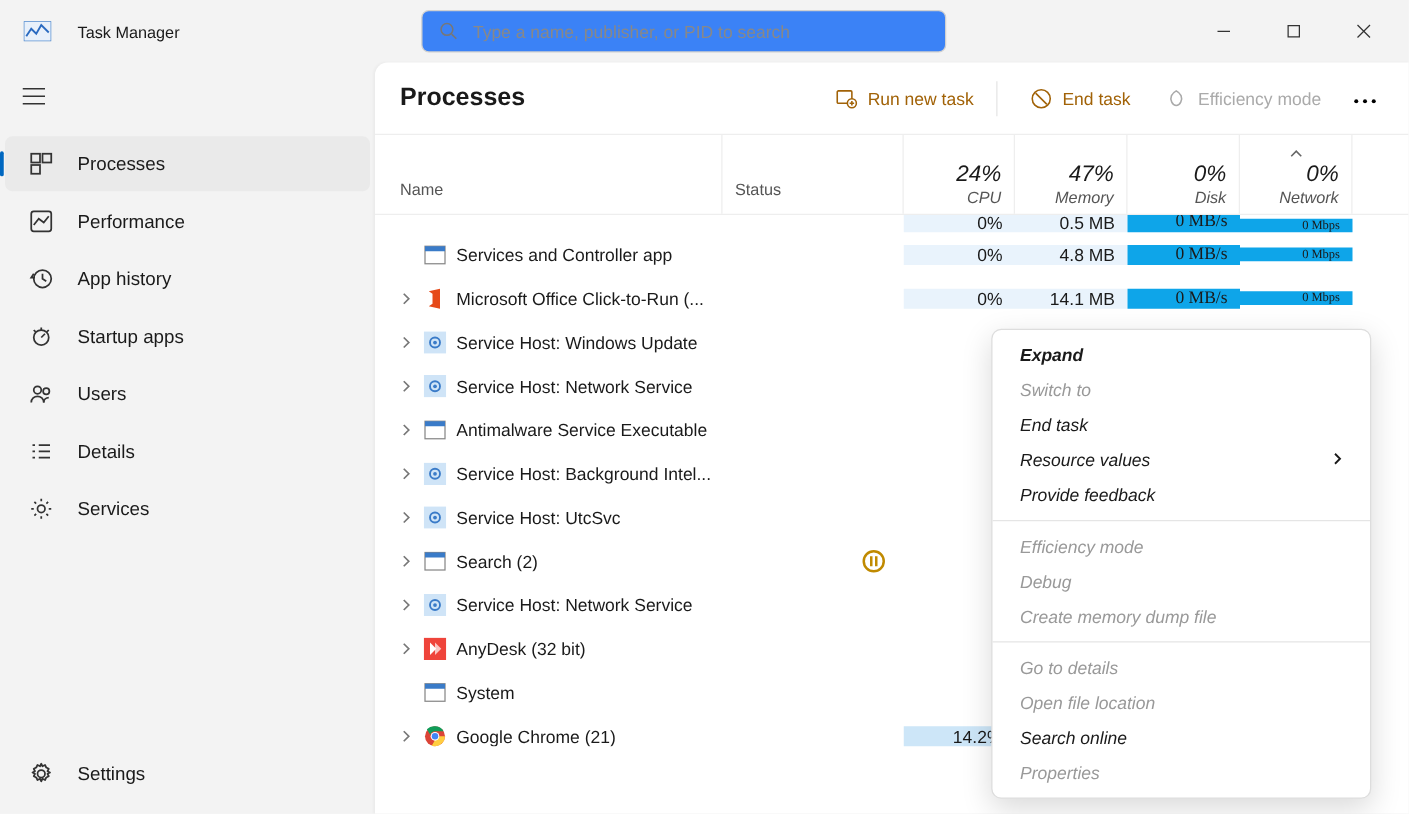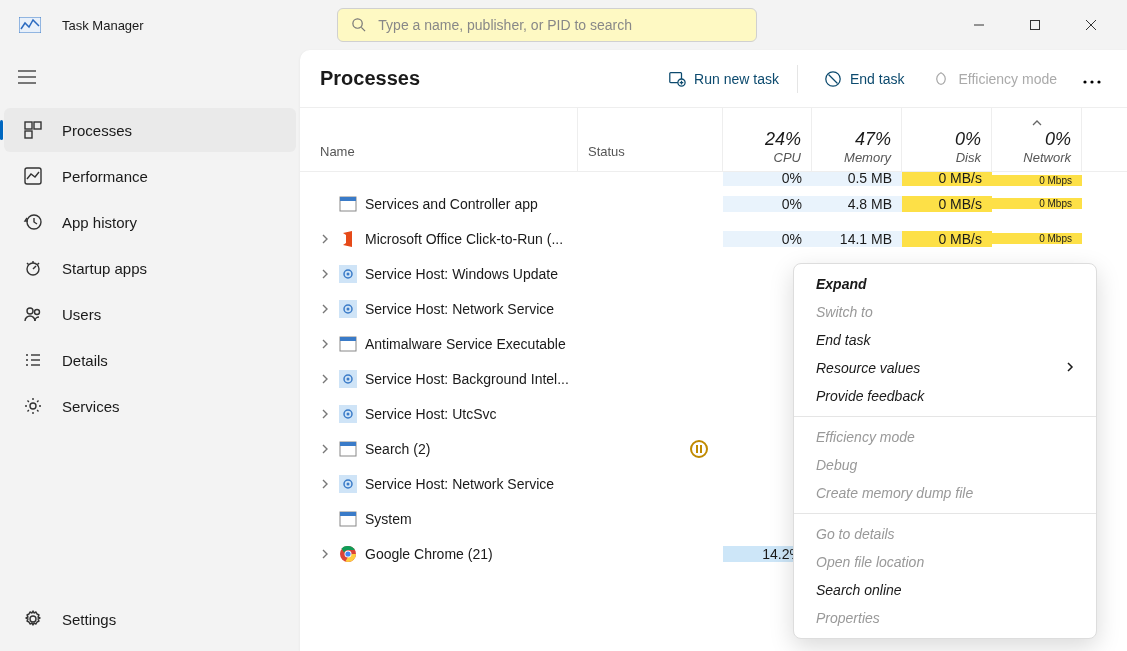--- a/index.html
+++ b/index.html
@@ -3,21 +3,21 @@
 <meta charset="utf-8">
 <style>
 * { box-sizing: border-box; margin: 0; padding: 0; font-family: "Segoe UI", -apple-system, sans-serif; }
 body { width: 1127px; height: 651px; overflow: hidden; background: #f3f3f3; position: relative; }
 
 
 .titlebar { height: 50px; display: flex; align-items: center; padding: 0 8px; background: #f3f3f3; }
 .titlebar .app-icon { width: 24px; height: 16px; margin-left: 10px; display: flex; align-items: center; justify-content: center; }
 .titlebar .title { font-size: 13px; margin-left: 20px; color: #1a1a1a; }
 .titlebar .search { margin-left: auto; margin-right: auto; width: 420px; position: relative; }
-.titlebar .search input { width: 100%; height: 34px; border: 1px solid #d0d0d0; border-radius: 6px; background: #fef9c3; padding: 0 12px 0 40px; font-size: 14px; color: #333; }
+.titlebar .search input { width: 100%; height: 34px; border: 1px solid #d0d0d0; border-radius: 6px; background: #3b82f6; padding: 0 12px 0 40px; font-size: 14px; color: #333; }
 .titlebar .search input::placeholder { color: #888; }
 .titlebar .search .sicon { position: absolute; left: 14px; top: 9px; color: #777; }
 .winctrl { display: flex; height: 50px; }
 .winctrl div { width: 56px; display: flex; align-items: center; justify-content: center; color: #333; }
 .winctrl svg { width: 12px; height: 12px; }
 
 
 .body { display: flex; height: 601px; }
 .sidebar { width: 300px; background: #f3f3f3; padding-top: 10px; }
 .hamburger { padding: 10px 18px; margin-bottom: 10px; }
@@ -25,21 +25,21 @@
 .navitem.active { background: #eaeaea; }
 .navitem.active::before { content: ""; position: absolute; left: -4px; top: 12px; bottom: 12px; width: 3px; background: #0067c0; border-radius: 2px; }
 .navitem .nicon { width: 22px; height: 22px; margin-right: 18px; display: flex; align-items: center; justify-content: center; color: #333; }
 .sidebar-bottom { position: absolute; bottom: 8px; left: 0; width: 300px; }
 
 
 .main { flex: 1; background: #fff; border-top-left-radius: 10px; display: flex; flex-direction: column; overflow: hidden; box-shadow: -1px 0 2px rgba(0,0,0,0.03); }
 .toolbar { height: 58px; display: flex; align-items: center; padding: 0 20px; border-bottom: 1px solid #eee; }
 .toolbar h1 { font-size: 20px; font-weight: 600; color: #1a1a1a; }
 .toolbar .spacer { flex: 1; }
-.tbtn { display: flex; align-items: center; gap: 8px; font-size: 14px; color: #0c4a6e; padding: 6px 10px; margin-left: 8px; }
+.tbtn { display: flex; align-items: center; gap: 8px; font-size: 14px; color: #a16207; padding: 6px 10px; margin-left: 8px; }
 .tbtn.disabled { color: #aaa; }
 .tsep { width: 1px; height: 28px; background: #e5e5e5; margin: 0 8px; }
 .tmore { margin-left: 10px; padding: 6px; }
 
 
 .colhead { height: 64px; display: flex; align-items: flex-end; border-bottom: 1px solid #eee; font-size: 13px; color: #555; }
 .col-name { width: 278px; padding: 0 0 12px 20px; border-right: 1px solid #eee; height: 100%; display: flex; align-items: flex-end; }
 .col-status { width: 145px; padding: 0 0 12px 10px; border-right: 1px solid #eee; height: 100%; display: flex; align-items: flex-end; }
 .col-metric { border-right: 1px solid #eee; height: 100%; display: flex; flex-direction: column; justify-content: flex-end; align-items: flex-end; padding: 0 10px 6px 0; position: relative; font-style: italic; }
 .col-cpu { width: 89px; }
@@ -55,21 +55,21 @@
 .row { height: 35px; display: flex; align-items: center; font-size: 14px; color: #1a1a1a; }
 .row .c-name { width: 278px; display: flex; align-items: center; padding-left: 15px; overflow: hidden; }
 .row .chev { width: 20px; color: #777; display: flex; justify-content: center; }
 .row .picon { width: 18px; height: 18px; margin: 0 8px 0 4px; flex-shrink: 0; display:flex; align-items:center; justify-content:center; }
 .row .pname { white-space: nowrap; overflow: hidden; text-overflow: ellipsis; }
 .row .c-status { width: 145px; display: flex; align-items: center; justify-content: flex-end; padding-right: 15px; }
 .row .c-cpu { width: 89px; text-align: right; padding-right: 10px; font-size: 14px; }
 .row .c-mem { width: 90px; text-align: right; padding-right: 10px; font-size: 14px; }
 .row .c-disk { width: 90px; text-align: right; padding-right: 10px; font-size: 14px; }
 .row .c-net { width: 90px; text-align: right; padding-right: 10px; font-size: 10px; }
-.heat0 { background: #fde047; }
+.heat0 { background: #0ea5e9; font-family: Liberation Serif, serif; }
 .heat1 { background: #e9f3fc; }
 .heat2 { background: #cde6f8; }
 .heat3 { background: #b5d8f2; }
 .heat4 { background: #a0cceb; }
 .row.cut { height: 14px; overflow:hidden; align-items: flex-end; }
 .row.cut .c-name, .row.cut .c-status { visibility: hidden; }
 
 
 .ctx { position: absolute; background: #fff; border: 1px solid #ddd; border-radius: 8px; box-shadow: 0 8px 24px rgba(0,0,0,0.15); padding: 6px 0; width: 304px; font-size: 14px; z-index: 100; font-style: italic; }
 .ctx .mi { padding: 6px 22px; display: flex; align-items: center; justify-content: space-between; color: #1a1a1a; }
@@ -486,20 +486,42 @@
             <span class="pname">Service Host: Network Service</span>
           </div>
           <div class="c-status"></div>
           <div class="c-cpu heat1"></div>
           <div class="c-mem heat1"></div>
           <div class="c-disk heat0"></div>
           <div class="c-net heat0"></div>
         </div>
         <div class="row">
           <div class="c-name">
+            <span class="chev">
+              <svg width="10" height="10" viewBox="0 0 10 10" fill="none" stroke="currentColor" stroke-width="1.4">
+                <polyline points="3,1 7,5 3,9"></polyline>
+              </svg>
+            </span>
+            <span class="picon">
+              <svg width="18" height="18" viewBox="0 0 18 18">
+                <rect width="18" height="18" fill="#ef443b"></rect>
+                <path d="M5 4l5 5-5 5z" fill="#fff"></path>
+                <path d="M9 4l5 5-5 5z" fill="#fff" opacity="0.7"></path>
+              </svg>
+            </span>
+            <span class="pname">AnyDesk (32 bit)</span>
+          </div>
+          <div class="c-status"></div>
+          <div class="c-cpu heat3"></div>
+          <div class="c-mem heat3"></div>
+          <div class="c-disk heat3"></div>
+          <div class="c-net heat3"></div>
+        </div>
+        <div class="row">
+          <div class="c-name">
             <span class="chev"></span>
             <span class="picon">
               <svg width="18" height="18" viewBox="0 0 18 18">
                 <rect x="1" y="2" width="16" height="14" fill="#fff" stroke="#888"></rect>
                 <rect x="1" y="2" width="16" height="4" fill="#3a7bc8"></rect>
               </svg>
             </span>
             <span class="pname">System</span>
           </div>
           <div class="c-status"></div>

